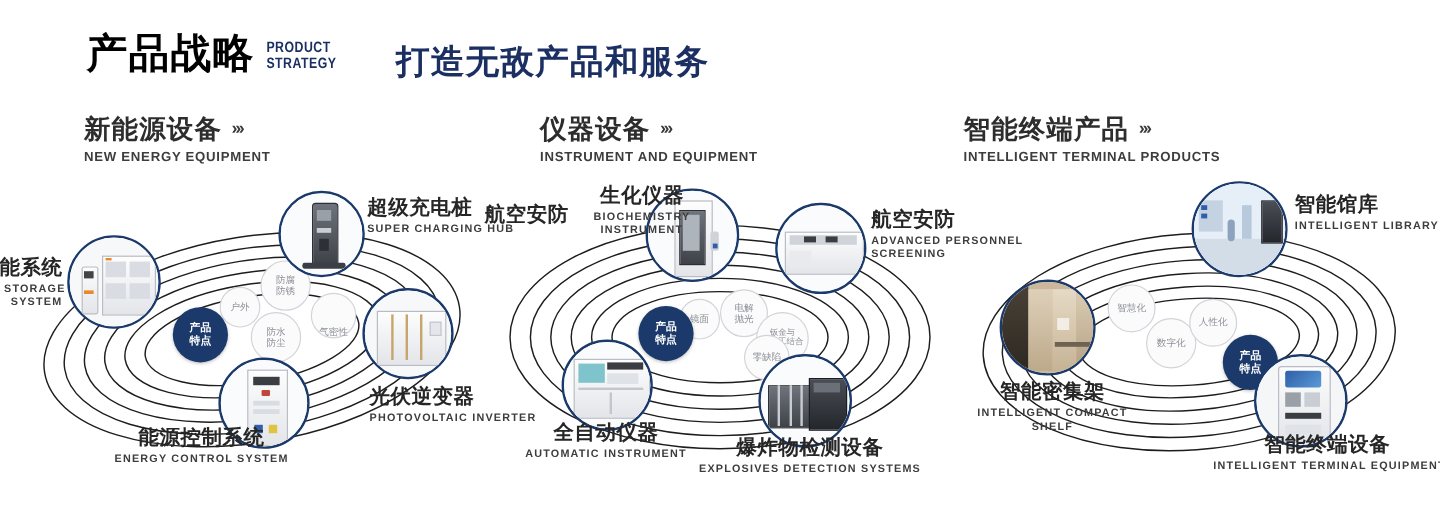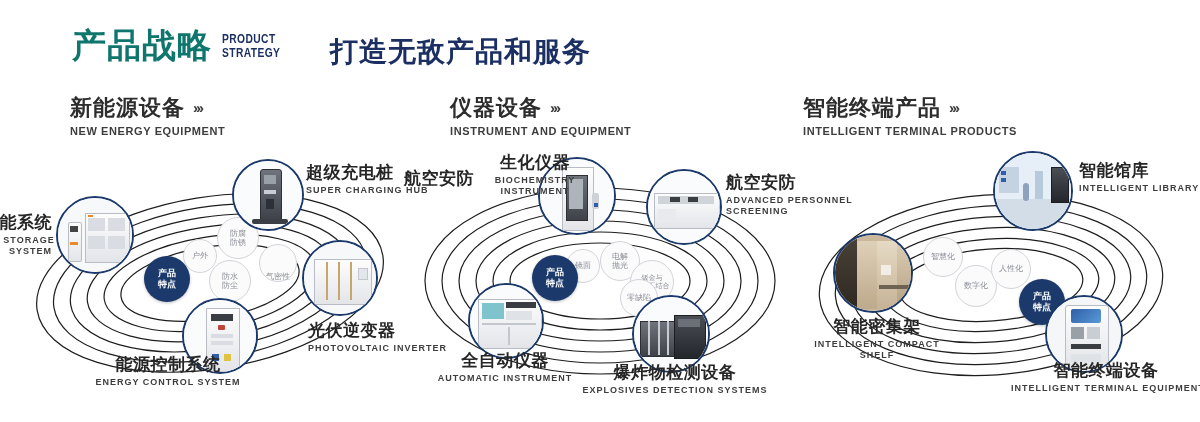--- a/index.html
+++ b/index.html
@@ -11,21 +11,21 @@
     overflow:hidden;
     position:relative;
     color:#2b2b2b;
   }
   .root{position:relative;width:1200px;height:422px;}
 
   
   .header{position:absolute;left:0;top:0;width:1200px;height:88px;}
   .hdr-main{position:absolute;left:72px;top:28px;display:flex;align-items:center;gap:10px;}
   .hdr-cn{
-    font-size:34px;font-weight:bold;color:#0f766e;letter-spacing:1px;
+    font-size:34px;font-weight:bold;color:#000000;letter-spacing:1px;
     line-height:1;white-space:nowrap;
   }
   .hdr-en{
     display:flex;flex-direction:column;justify-content:center;
     font-size:12.5px;font-weight:bold;color:#1b2f63;
     line-height:1.05;letter-spacing:0.5px;transform:scaleX(.82);transform-origin:left center;
     padding-top:3px;
   }
   .hdr-sub{
     position:absolute;left:330px;top:33px;

